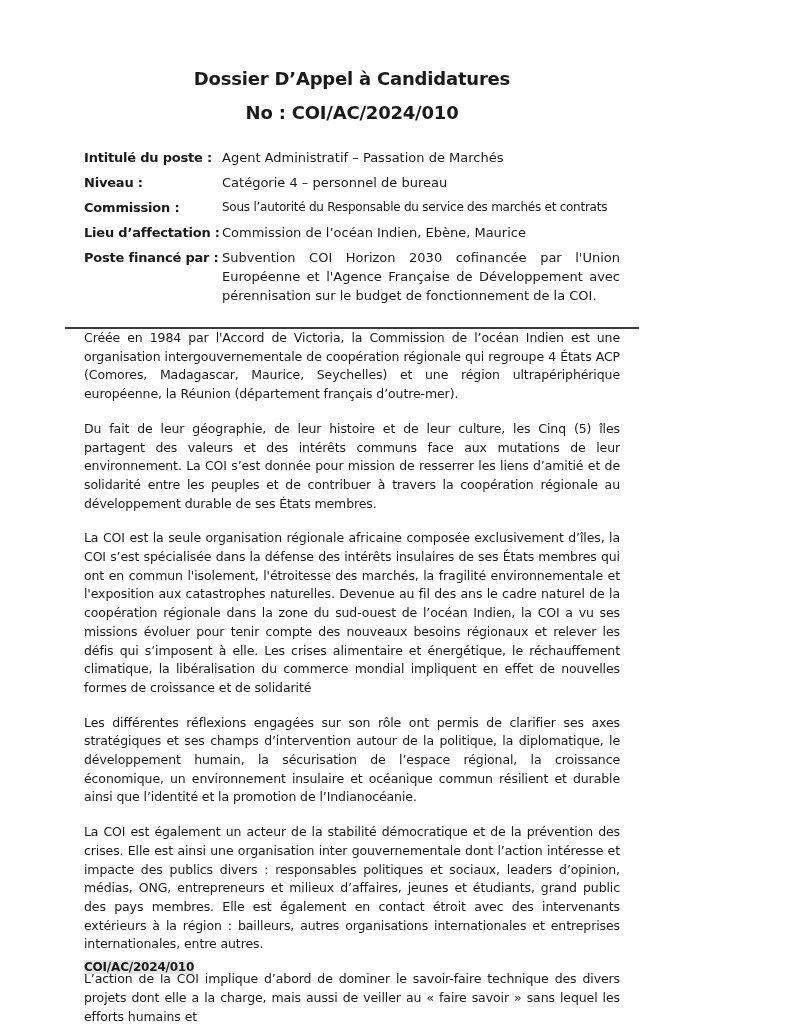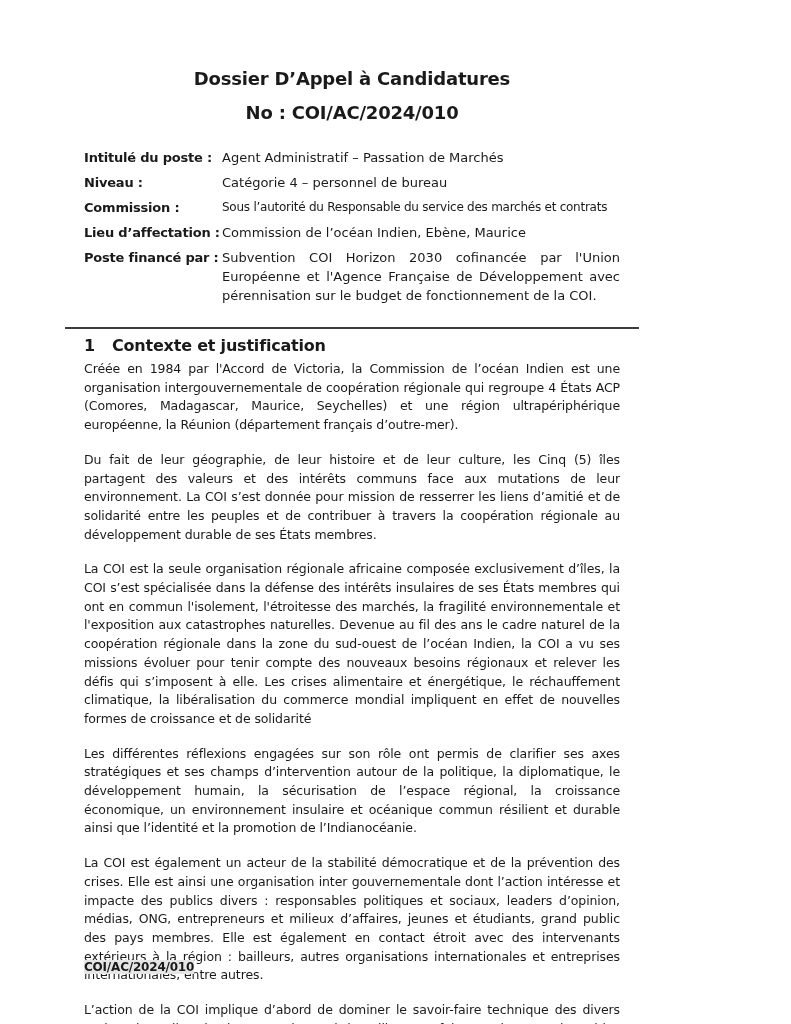--- a/index.html
+++ b/index.html
@@ -119,23 +119,20 @@
       <div class="info-value">Commission de l’océan Indien, Ebène, Maurice</div>
     </div>
     <div class="info-row justified">
       <div class="info-label">Poste financé par :</div>
       <div class="info-value">Subvention COI Horizon 2030 cofinancée par l'Union Européenne et l'Agence Française de Développement avec pérennisation sur le budget de fonctionnement de la COI.</div>
     </div>
   </div>
 
   <hr class="rule">
 
-  <h2 class="heading">
-    <span class="num">1</span><span>Contexte et justification</span>
-  </h2>
 
   <p class="para">Créée en 1984 par l'Accord de Victoria, la Commission de l’océan Indien est une organisation intergouvernementale de coopération régionale qui regroupe 4 États ACP (Comores, Madagascar, Maurice, Seychelles) et une région ultrapériphérique européenne, la Réunion (département français d’outre-mer).</p>
   <p class="para">Du fait de leur géographie, de leur histoire et de leur culture, les Cinq (5) îles partagent des valeurs et des intérêts communs face aux mutations de leur environnement. La COI s’est donnée pour mission de resserrer les liens d’amitié et de solidarité entre les peuples et de contribuer à travers la coopération régionale au développement durable de ses États membres.</p>
   <p class="para">La COI est la seule organisation régionale africaine composée exclusivement d’îles, la COI s’est spécialisée dans la défense des intérêts insulaires de ses États membres qui ont en commun l'isolement, l'étroitesse des marchés, la fragilité environnementale et l'exposition aux catastrophes naturelles. Devenue au fil des ans le cadre naturel de la coopération régionale dans la zone du sud-ouest de l’océan Indien, la COI a vu ses missions évoluer pour tenir compte des nouveaux besoins régionaux et relever les défis qui s’imposent à elle. Les crises alimentaire et énergétique, le réchauffement climatique, la libéralisation du commerce mondial impliquent en effet de nouvelles formes de croissance et de solidarité</p>
   <p class="para">Les différentes réflexions engagées sur son rôle ont permis de clarifier ses axes stratégiques et ses champs d’intervention autour de la politique, la diplomatique, le développement humain, la sécurisation de l’espace régional, la croissance économique, un environnement insulaire et océanique commun résilient et durable ainsi que l’identité et la promotion de l’Indianocéanie.</p>
   <p class="para">La COI est également un acteur de la stabilité démocratique et de la prévention des crises. Elle est ainsi une organisation inter gouvernementale dont l’action intéresse et impacte des publics divers : responsables politiques et sociaux, leaders d’opinion, médias, ONG, entrepreneurs et milieux d’affaires, jeunes et étudiants, grand public des pays membres. Elle est également en contact étroit avec des intervenants extérieurs à la région : bailleurs, autres organisations internationales et entreprises internationales, entre autres.</p>
   <p class="para">L’action de la COI implique d’abord de dominer le savoir-faire technique des divers projets dont elle a la charge, mais aussi de veiller au « faire savoir » sans lequel les efforts humains et</p>
 
   <div class="footer-ref">COI/AC/2024/010</div>
 

